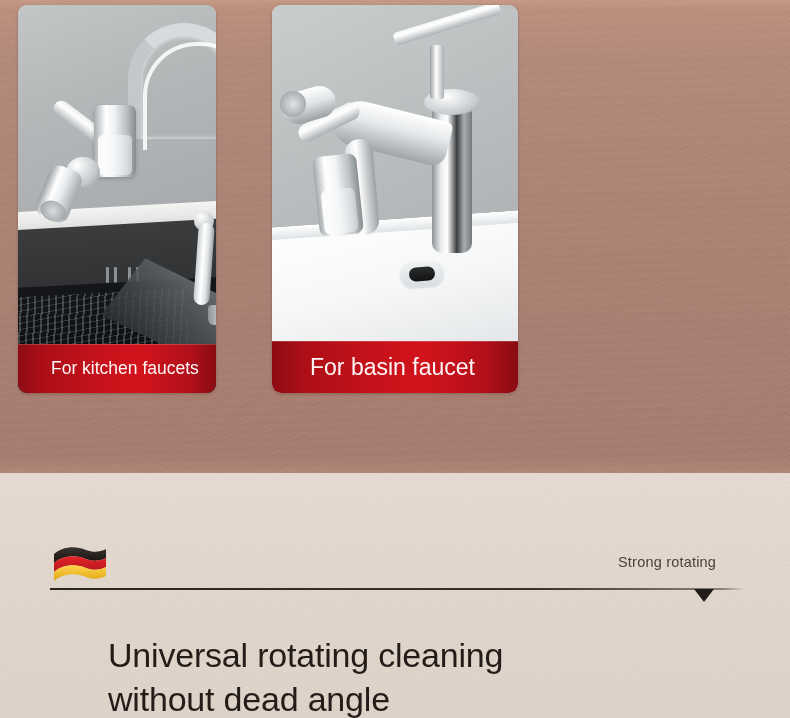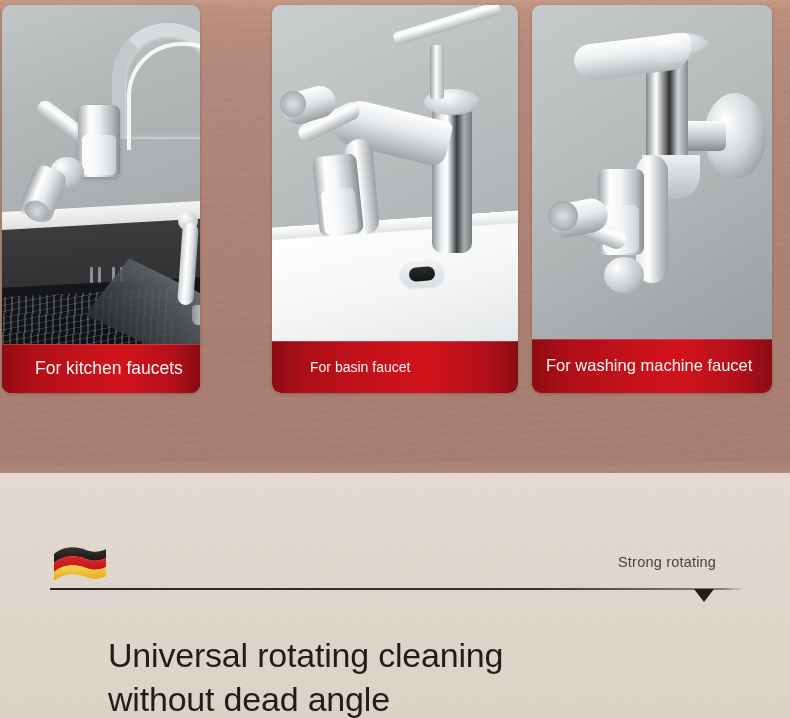--- a/index.html
+++ b/index.html
@@ -64,21 +64,21 @@
   
   .panel {
     position: absolute;
     top: 5px;
     height: 388px;
     border-radius: 9px;
     overflow: hidden;
     background: #b9bcbd;
     box-shadow: 0 1px 3px rgba(60,35,25,.30);
   }
-  .panel-1 { left: 2px;  width: 198px; padding-left: 23px; }
+  .panel-1 { left: 18px;  width: 198px; padding-left: 23px; }
   .panel-2 { left: 272px; width: 246px; }
   .panel-3 { left: 532px; width: 240px; }
 
   .scene { position: absolute; inset: 0; overflow: hidden; }
 
   
   .p1-wall {
     position: absolute; left: 0; top: 0; width: 100%; height: 212px;
     background: linear-gradient(160deg, #c3c6c7 0%, #b4b8b9 40%, #a6aaac 100%);
   }
@@ -370,21 +370,21 @@
     left: 0;
     bottom: 0;
     width: 100%;
     background: linear-gradient(90deg, #8e0b12 0%, #ae0f17 14%, #c8121b 45%, #d2131c 62%, #b3101a 86%, #8a0b12 100%);
     color: #fdf5f5;
     display: flex;
     align-items: center;
     box-shadow: inset 0 1px 0 rgba(255,255,255,.18);
   }
   .caption-1 { height: 49px; padding-left: 33px; font-size: 17.5px; }
-  .caption-2 { height: 52px; padding-left: 38px; font-size: 14px; }
+  .caption-2 { height: 52px; padding-left: 38px; font-size: 23px; }
   .caption-3 { height: 54px; padding-left: 14px; font-size: 16.5px; line-height: 1.18; }
 
   
   .flag-icon {
     position: absolute;
     left: 50px; top: 543px;
     width: 60px; height: 40px;
   }
   .rule {
     position: absolute;
@@ -467,38 +467,20 @@
       <div class="p2-neck"></div>
       <div class="p2-bracket"></div>
       <div class="p2-body"></div>
       <div class="p2-arm"></div>
       <div class="p2-nozzle"></div>
       <div class="p2-mesh"></div>
     </div>
     <div class="caption caption-2">For basin faucet</div>
   </div>
 
-  <div class="panel panel-3">
-    <div class="scene">
-      <div class="p3-wall"></div>
-      <div class="p3-flange"></div>
-      <div class="p3-stub"></div>
-      <div class="p3-column"></div>
-      <div class="p3-cap"></div>
-      <div class="p3-lever"></div>
-      <div class="p3-bend"></div>
-      <div class="p3-bracket"></div>
-      <div class="p3-body"></div>
-      <div class="p3-joint"></div>
-      <div class="p3-arm"></div>
-      <div class="p3-nozzle"></div>
-      <div class="p3-mesh"></div>
-    </div>
-    <div class="caption caption-3">For washing machine faucet</div>
-  </div>
 
   <svg class="flag-icon" viewBox="0 0 60 40">
     <defs>
       <linearGradient id="fgBlack" x1="0" y1="0" x2="0" y2="1">
         <stop offset="0%" stop-color="#3a3430"></stop>
         <stop offset="100%" stop-color="#17120f"></stop>
       </linearGradient>
       <linearGradient id="fgRed" x1="0" y1="0" x2="0" y2="1">
         <stop offset="0%" stop-color="#e4252a"></stop>
         <stop offset="100%" stop-color="#b3161b"></stop>

